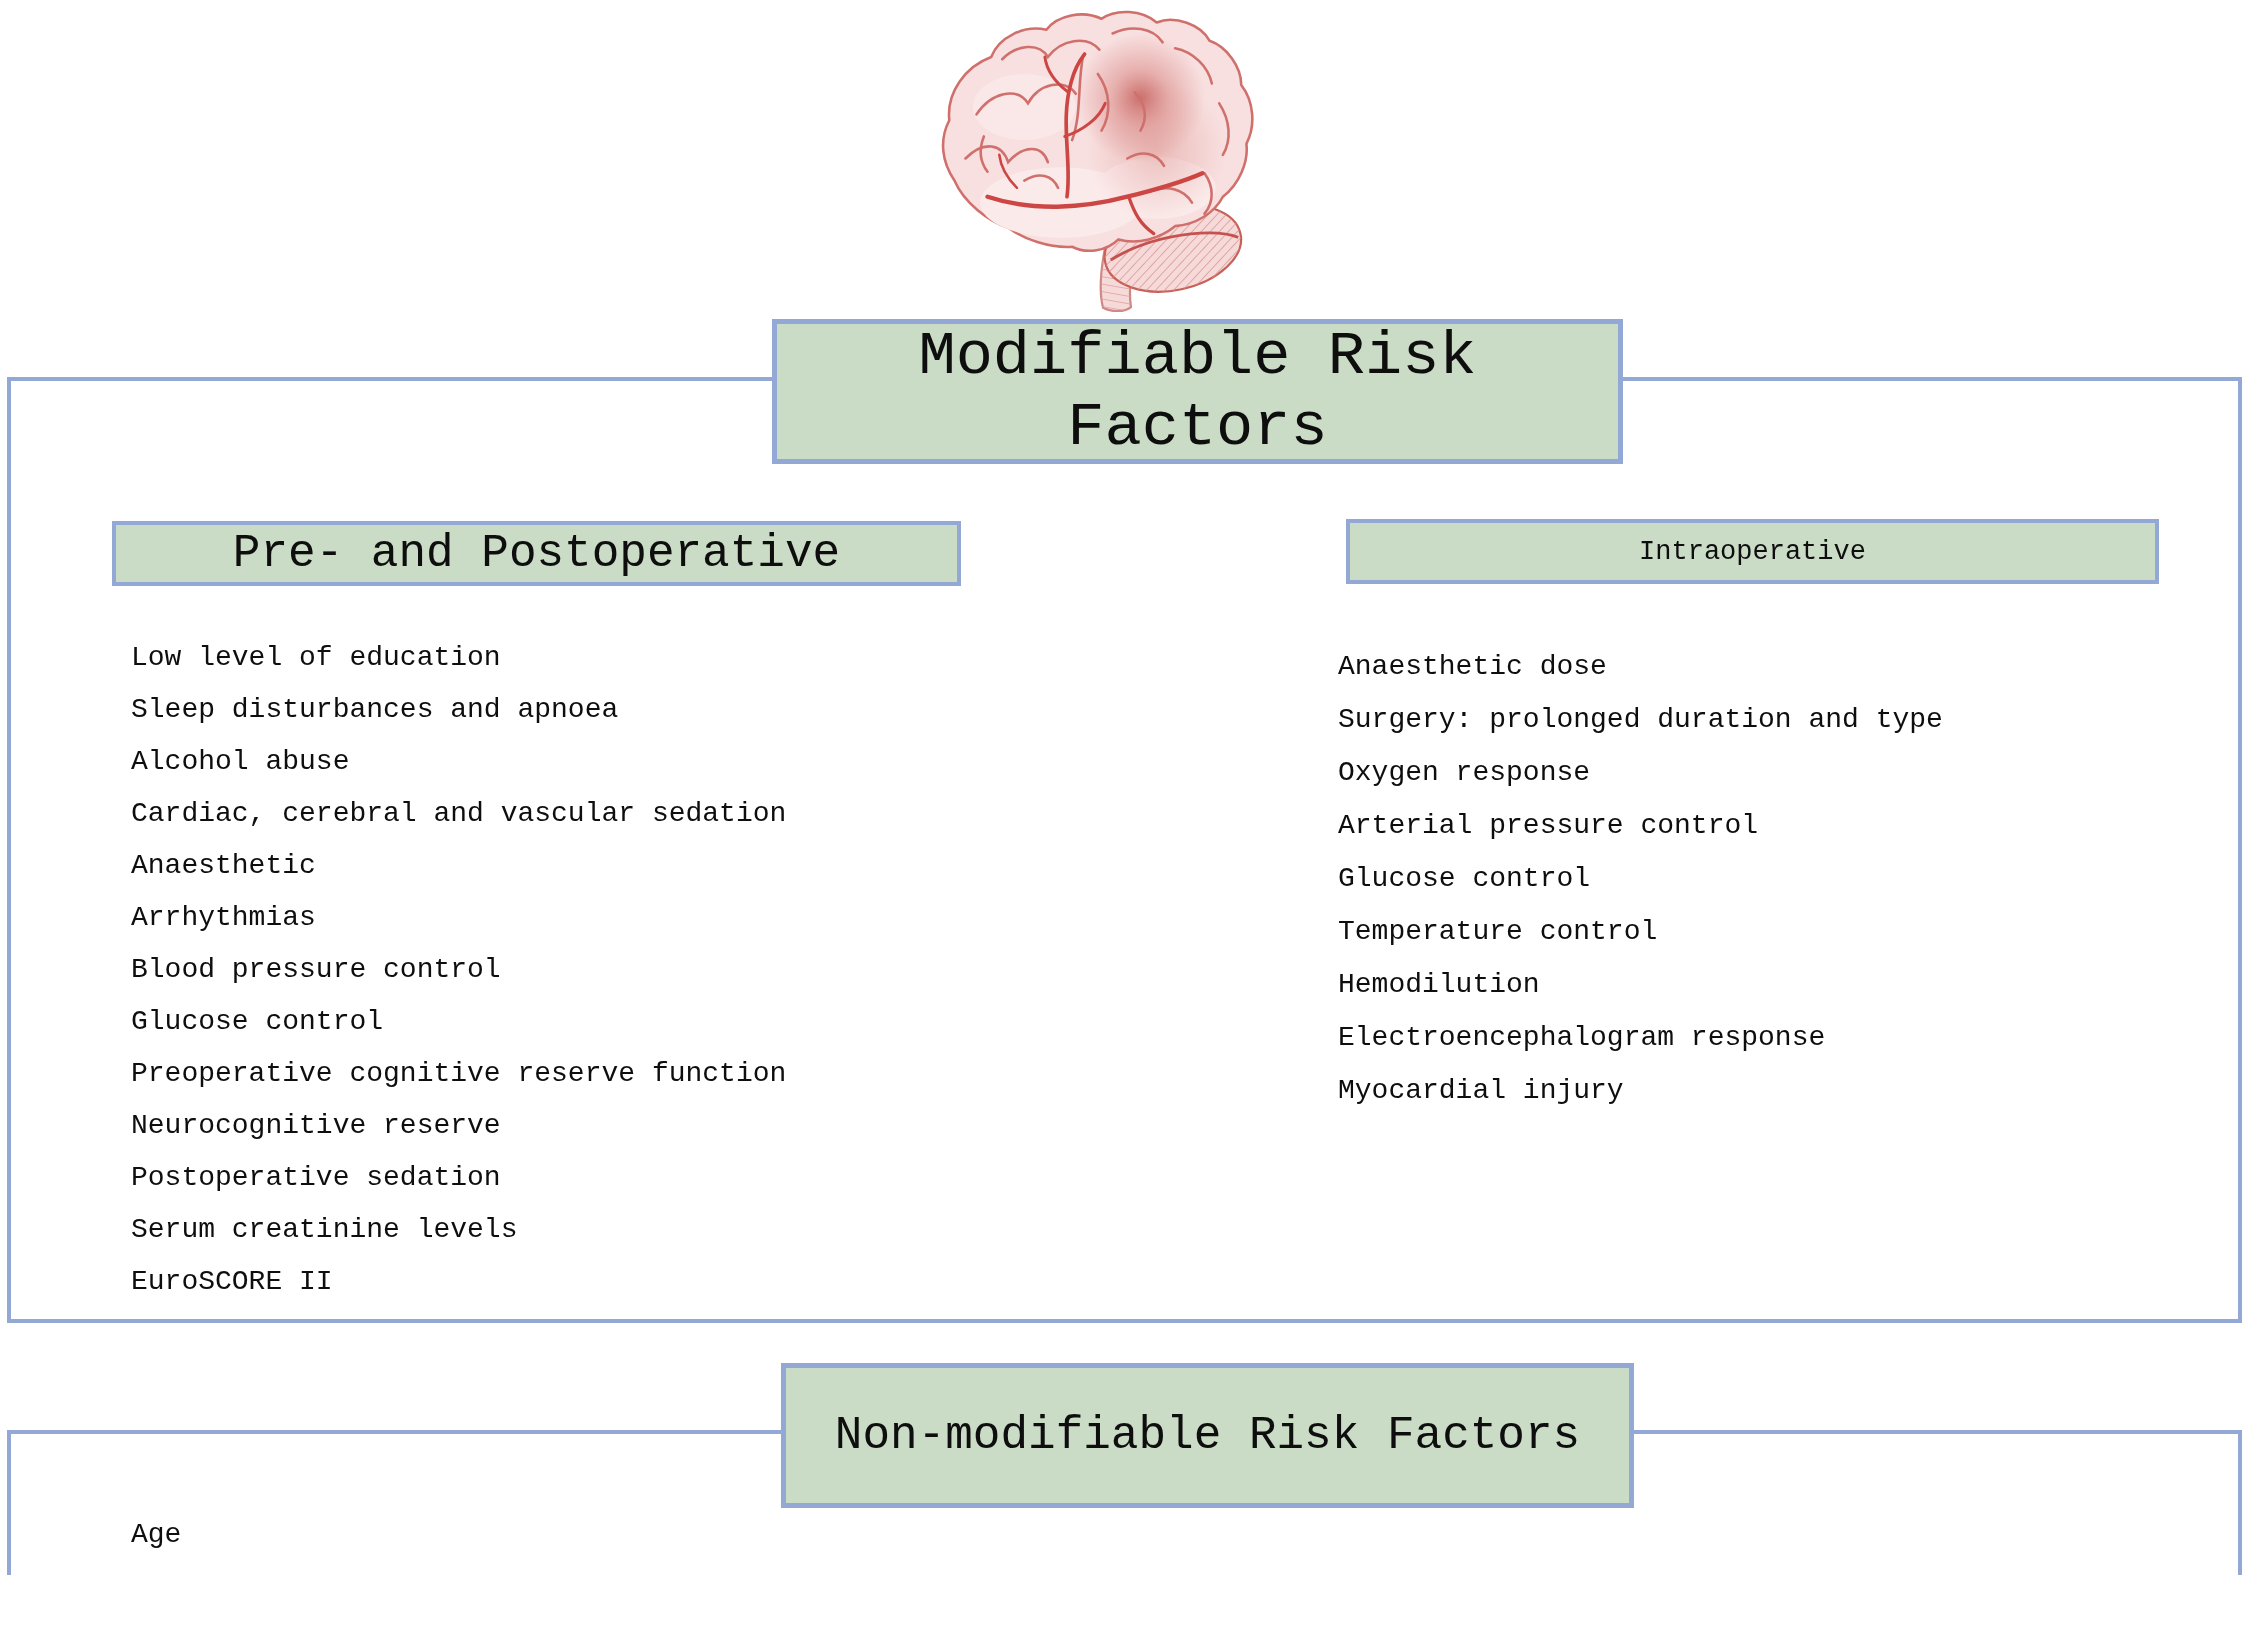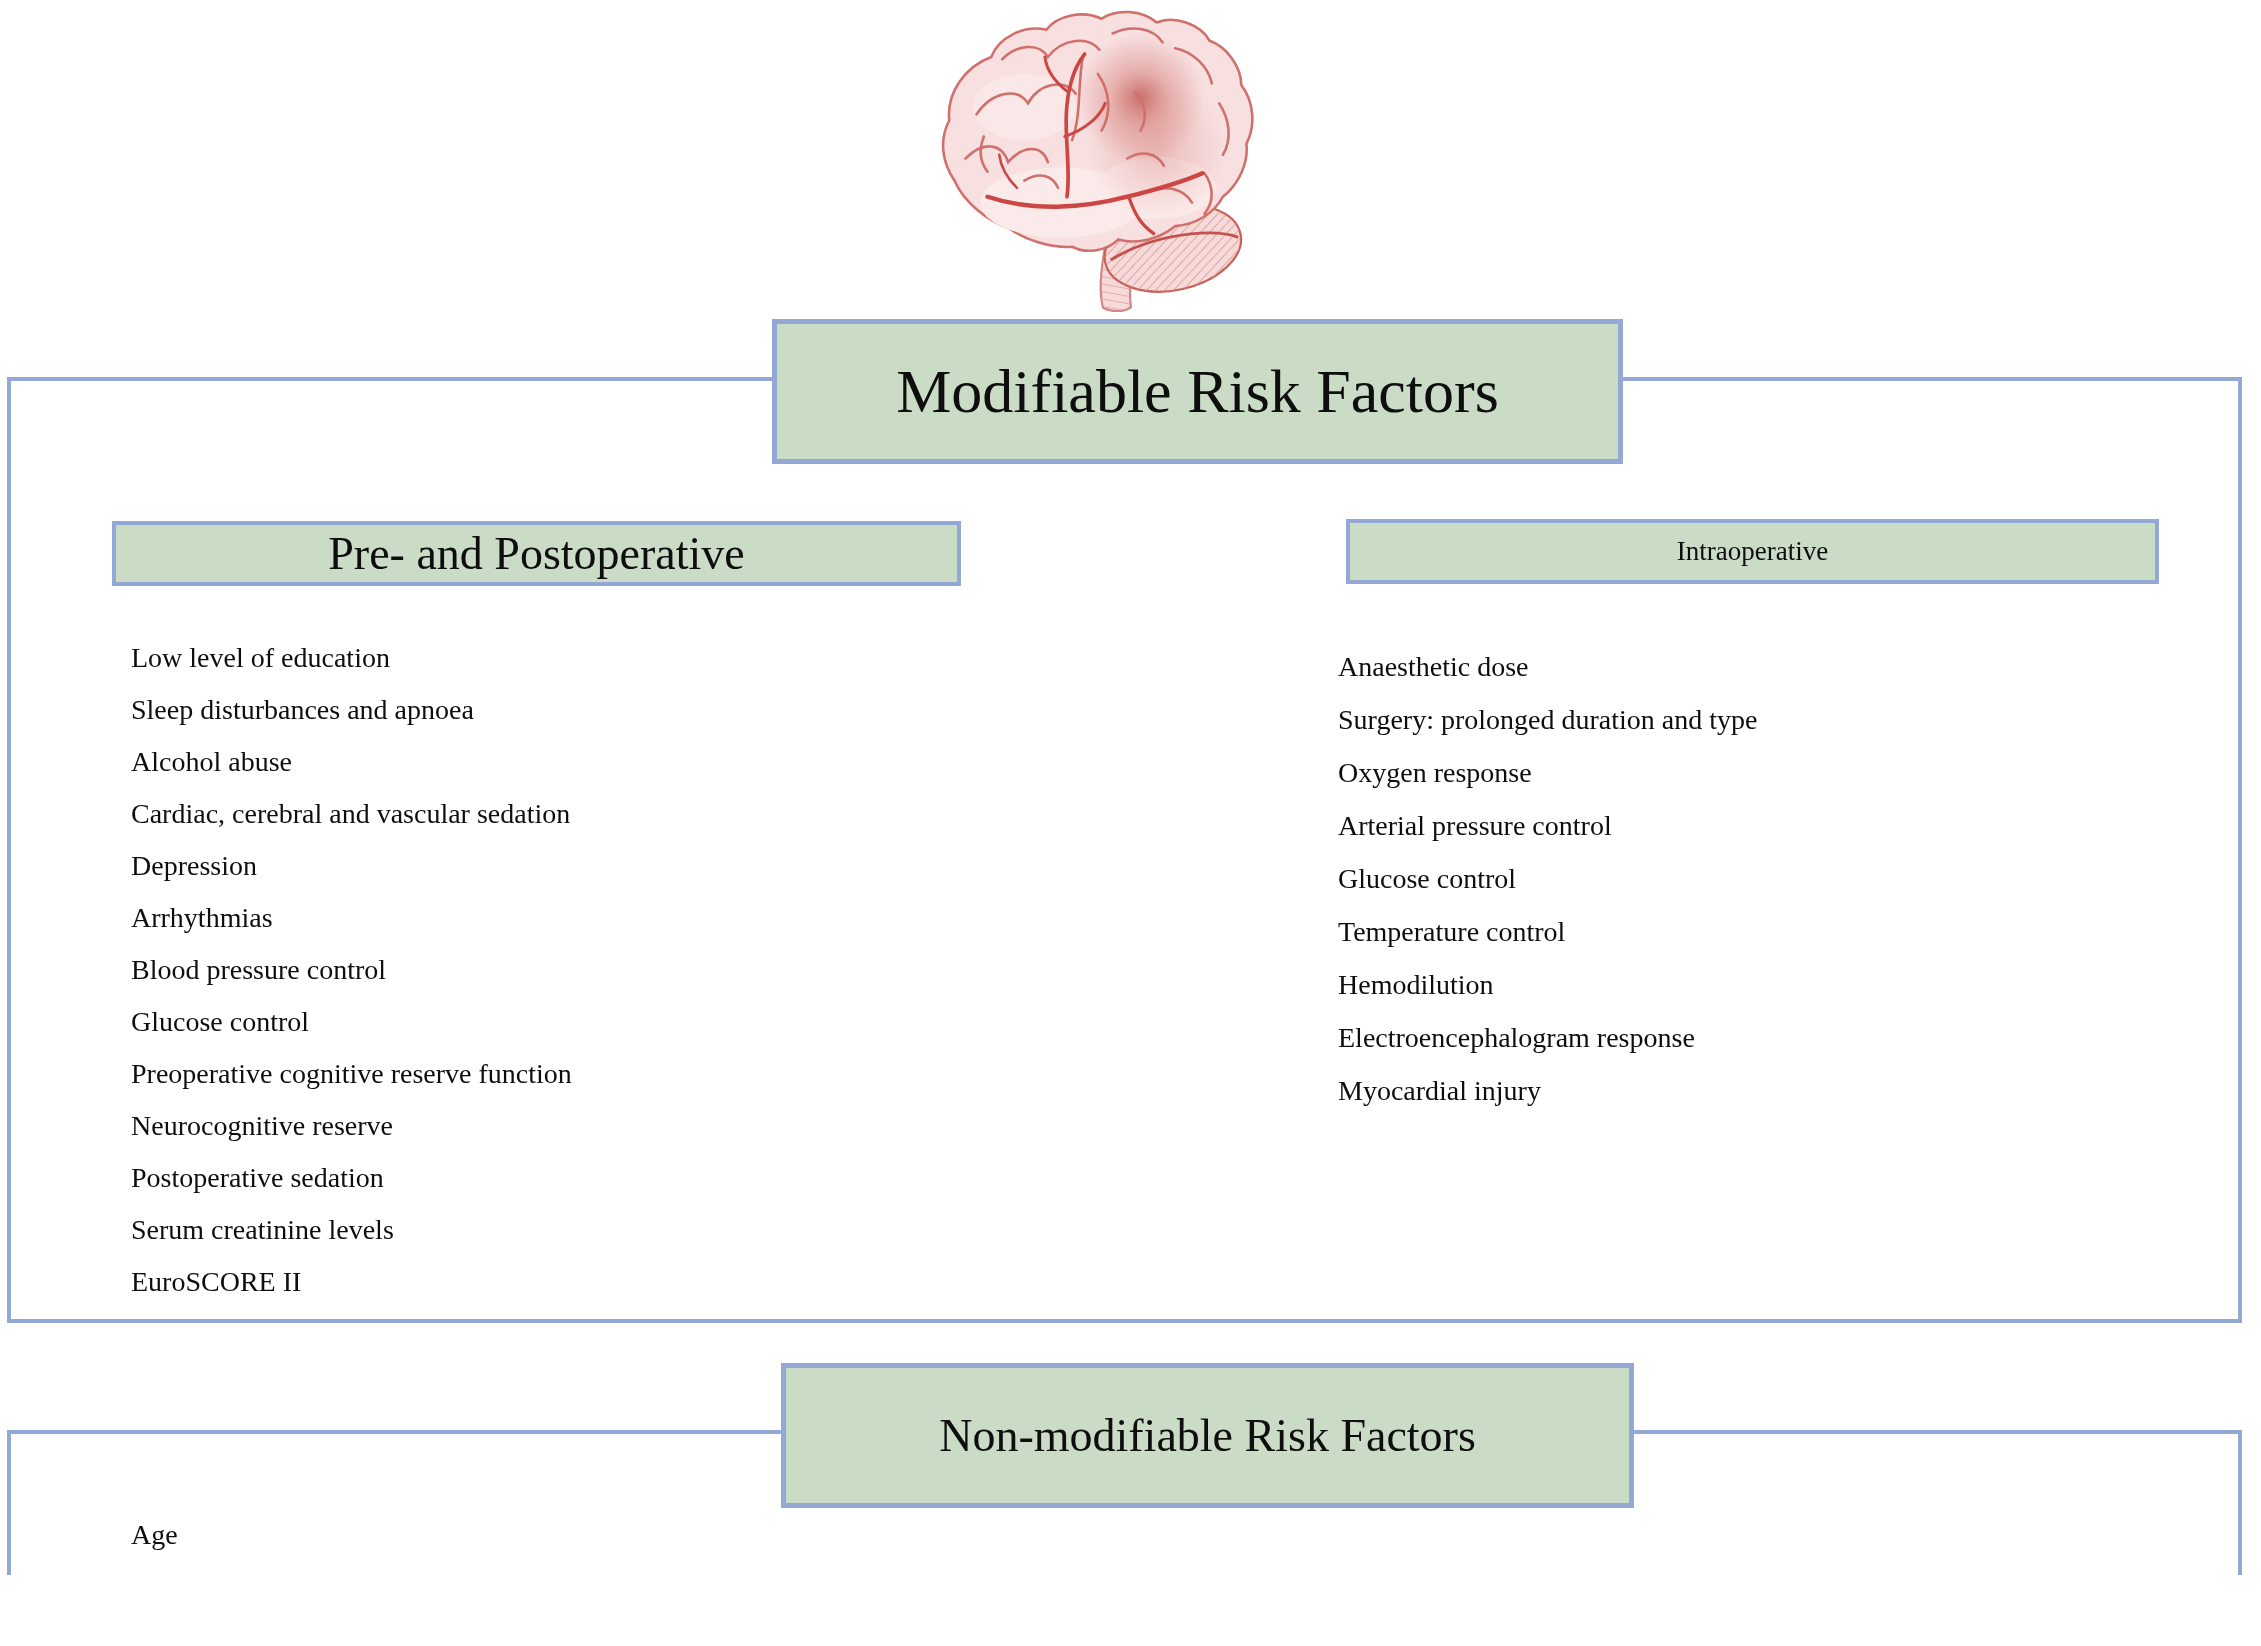--- a/index.html
+++ b/index.html
@@ -1,20 +1,20 @@
 <!DOCTYPE html>
 <html style="font-size:11.8px"><head>
 <meta charset="utf-8">
 <style>
   html,body { margin:0; padding:0; background:#ffffff; }
   .stage {
     position:relative;
     width:2261px; height:1575px;
     background:#ffffff;
-    font-family:Liberation Serif, serif;
+    font-family:Liberation Mono, monospace;
     color:#0e0e0e;
     overflow:hidden;
   }
   .outer-box {
     position:absolute;
     box-sizing:border-box;
     border:4.4px solid #93a8d5;
     background:transparent;
   }
   #outer-modifiable { left:7.4px;  top:377px;  width:2235px; height:946px; }
@@ -146,21 +146,21 @@
   </div>
   <div class="green-box" id="header-intra">
     <span>Intraoperative</span>
   </div>
 
   <div class="risk-list" id="list-prepost">
       <div class="list-item">Low level of education</div>
       <div class="list-item">Sleep disturbances and apnoea</div>
       <div class="list-item">Alcohol abuse</div>
       <div class="list-item">Cardiac, cerebral and vascular sedation</div>
-      <div class="list-item">Depression</div>
+      <div class="list-item">Anaesthetic</div>
       <div class="list-item">Arrhythmias</div>
       <div class="list-item">Blood pressure control</div>
       <div class="list-item">Glucose control</div>
       <div class="list-item">Preoperative cognitive reserve function</div>
       <div class="list-item">Neurocognitive reserve</div>
       <div class="list-item">Postoperative sedation</div>
       <div class="list-item">Serum creatinine levels</div>
       <div class="list-item">EuroSCORE II</div>
     </div>
 

